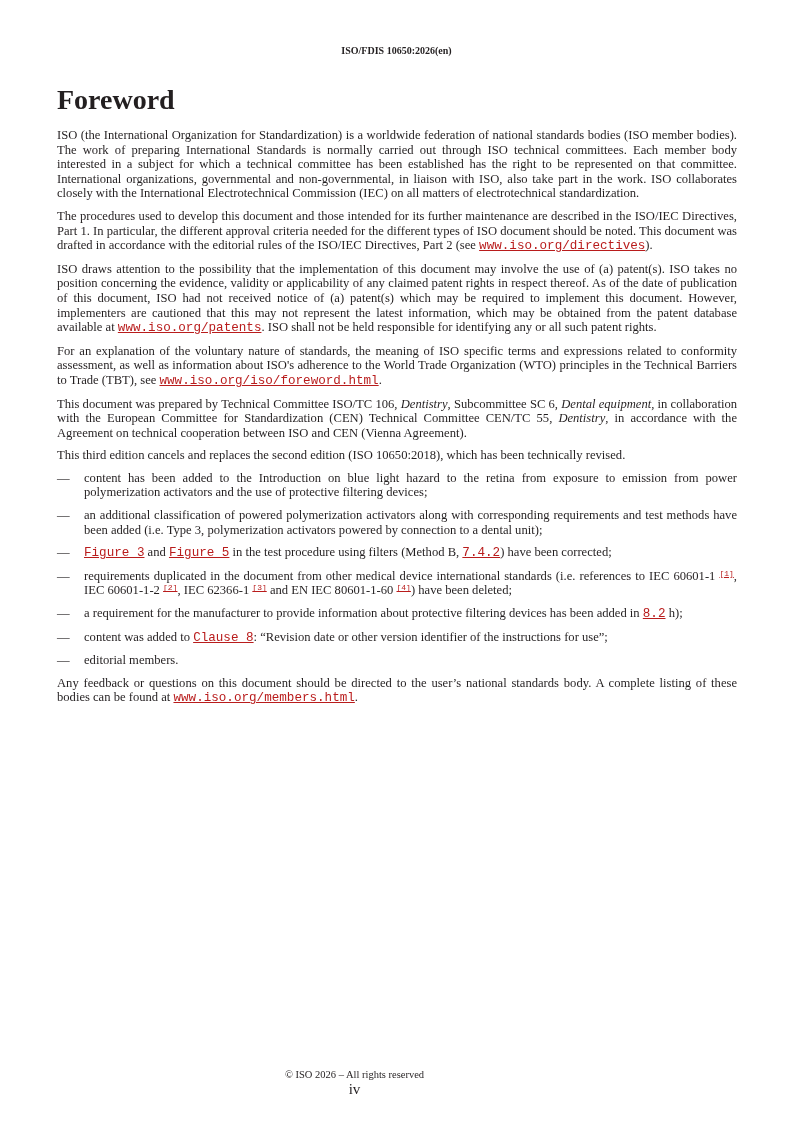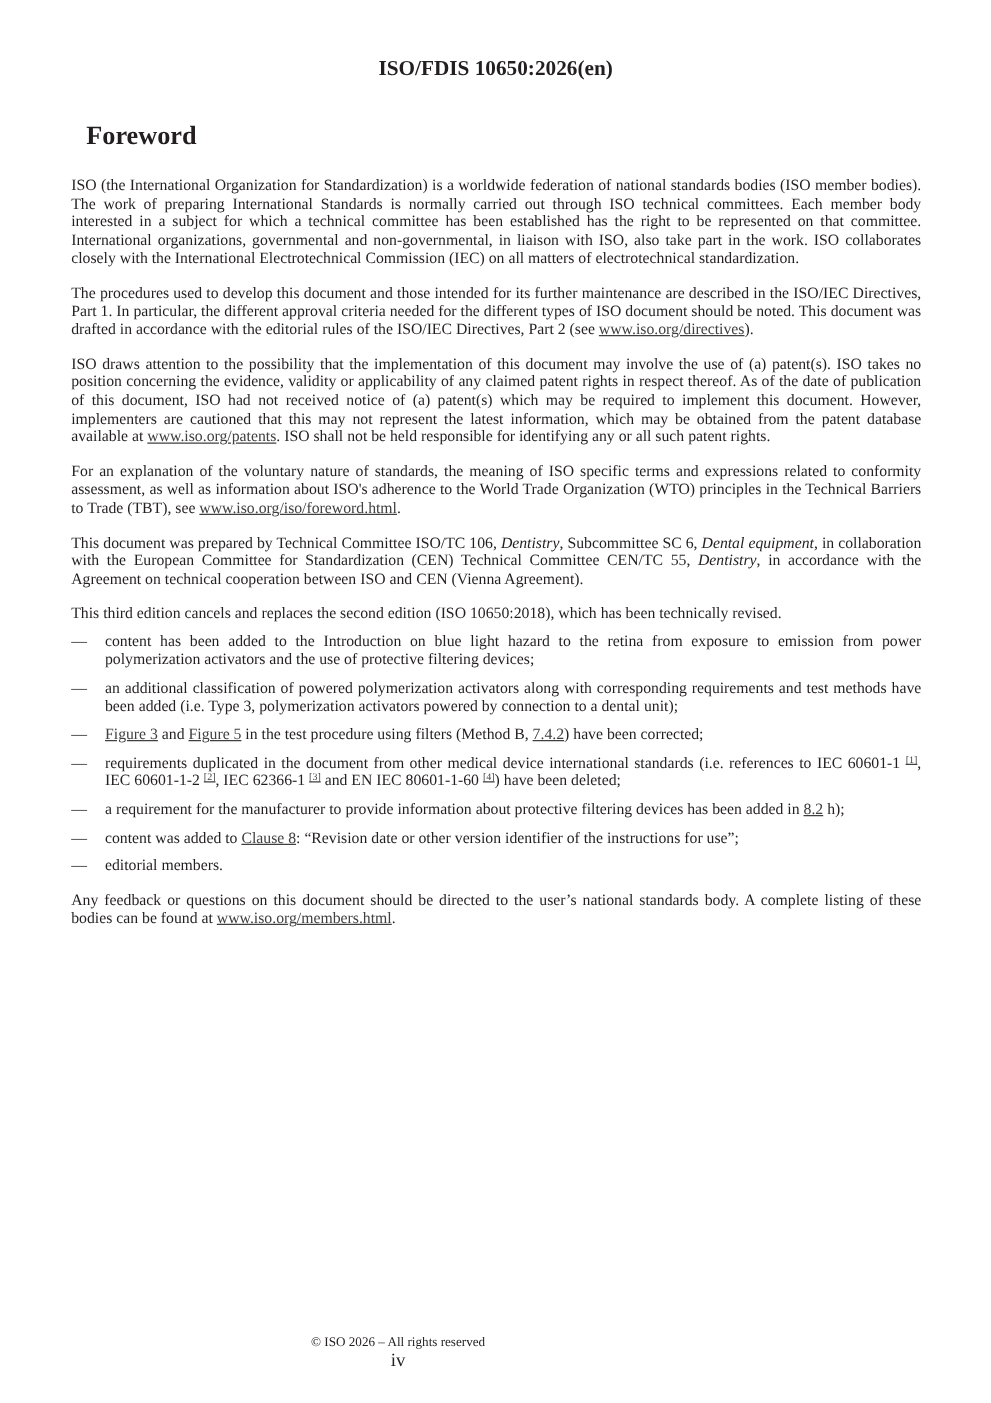--- a/index.html
+++ b/index.html
@@ -3,41 +3,41 @@
 <meta charset="utf-8">
 <style>
   html, body { margin: 0; padding: 0; background: #ffffff; }
   body {
     width: 793px; height: 1122px; position: relative; overflow: hidden;
     font-family: "Liberation Serif", "DejaVu Serif", serif;
     color: #231f20;
   }
   .header {
     position: absolute; top: 45px; left: 0; width: 793px;
-    text-align: center; font-weight: bold; font-size: 17px;
+    text-align: center; font-weight: bold; font-size: 10px;
   }
   .title {
     position: absolute; top: 84px; left: 57px;
-    font-size: 21px; font-weight: bold; margin: 12px;
+    font-size: 28px; font-weight: bold; margin: 0;
   }
   .content {
     position: absolute; top: 128px; left: 57px; width: 680px;
     font-size: 12.6px; line-height: 14.6px;
   }
-  .content p { margin: 13px 0 8px 0; text-align: justify; }
-  a { color: #404040; text-decoration: underline; }
+  .content p { margin: 0 0 8px 0; text-align: justify; }
+  a { color: #b91c1c; text-decoration: underline; font-family: Liberation Mono, monospace; }
   ul.changes { list-style: none; margin: 0 0 8px 0; padding: 0; }
   ul.changes li {
     position: relative; padding-left: 27px; margin: 0 0 8px 0; text-align: justify;
   }
   ul.changes li .dash { position: absolute; left: 0; top: 0; }
   sup { font-size: 8px; line-height: 0; vertical-align: 4px; }
   .footer {
     position: absolute; top: 1067px; left: 0; width: 637px; text-align: center;
-    font-size: 10.5px; line-height: 15px;
+    font-size: 10.5px; line-height: 15px; padding-left: 36px;
   }
   .footer .pg { font-size: 15px; }
 </style>
 </head>
 <body>
 
 <div class="header">ISO/FDIS 10650:2026(en)</div>
 
 <h1 class="title">Foreword</h1>
 

